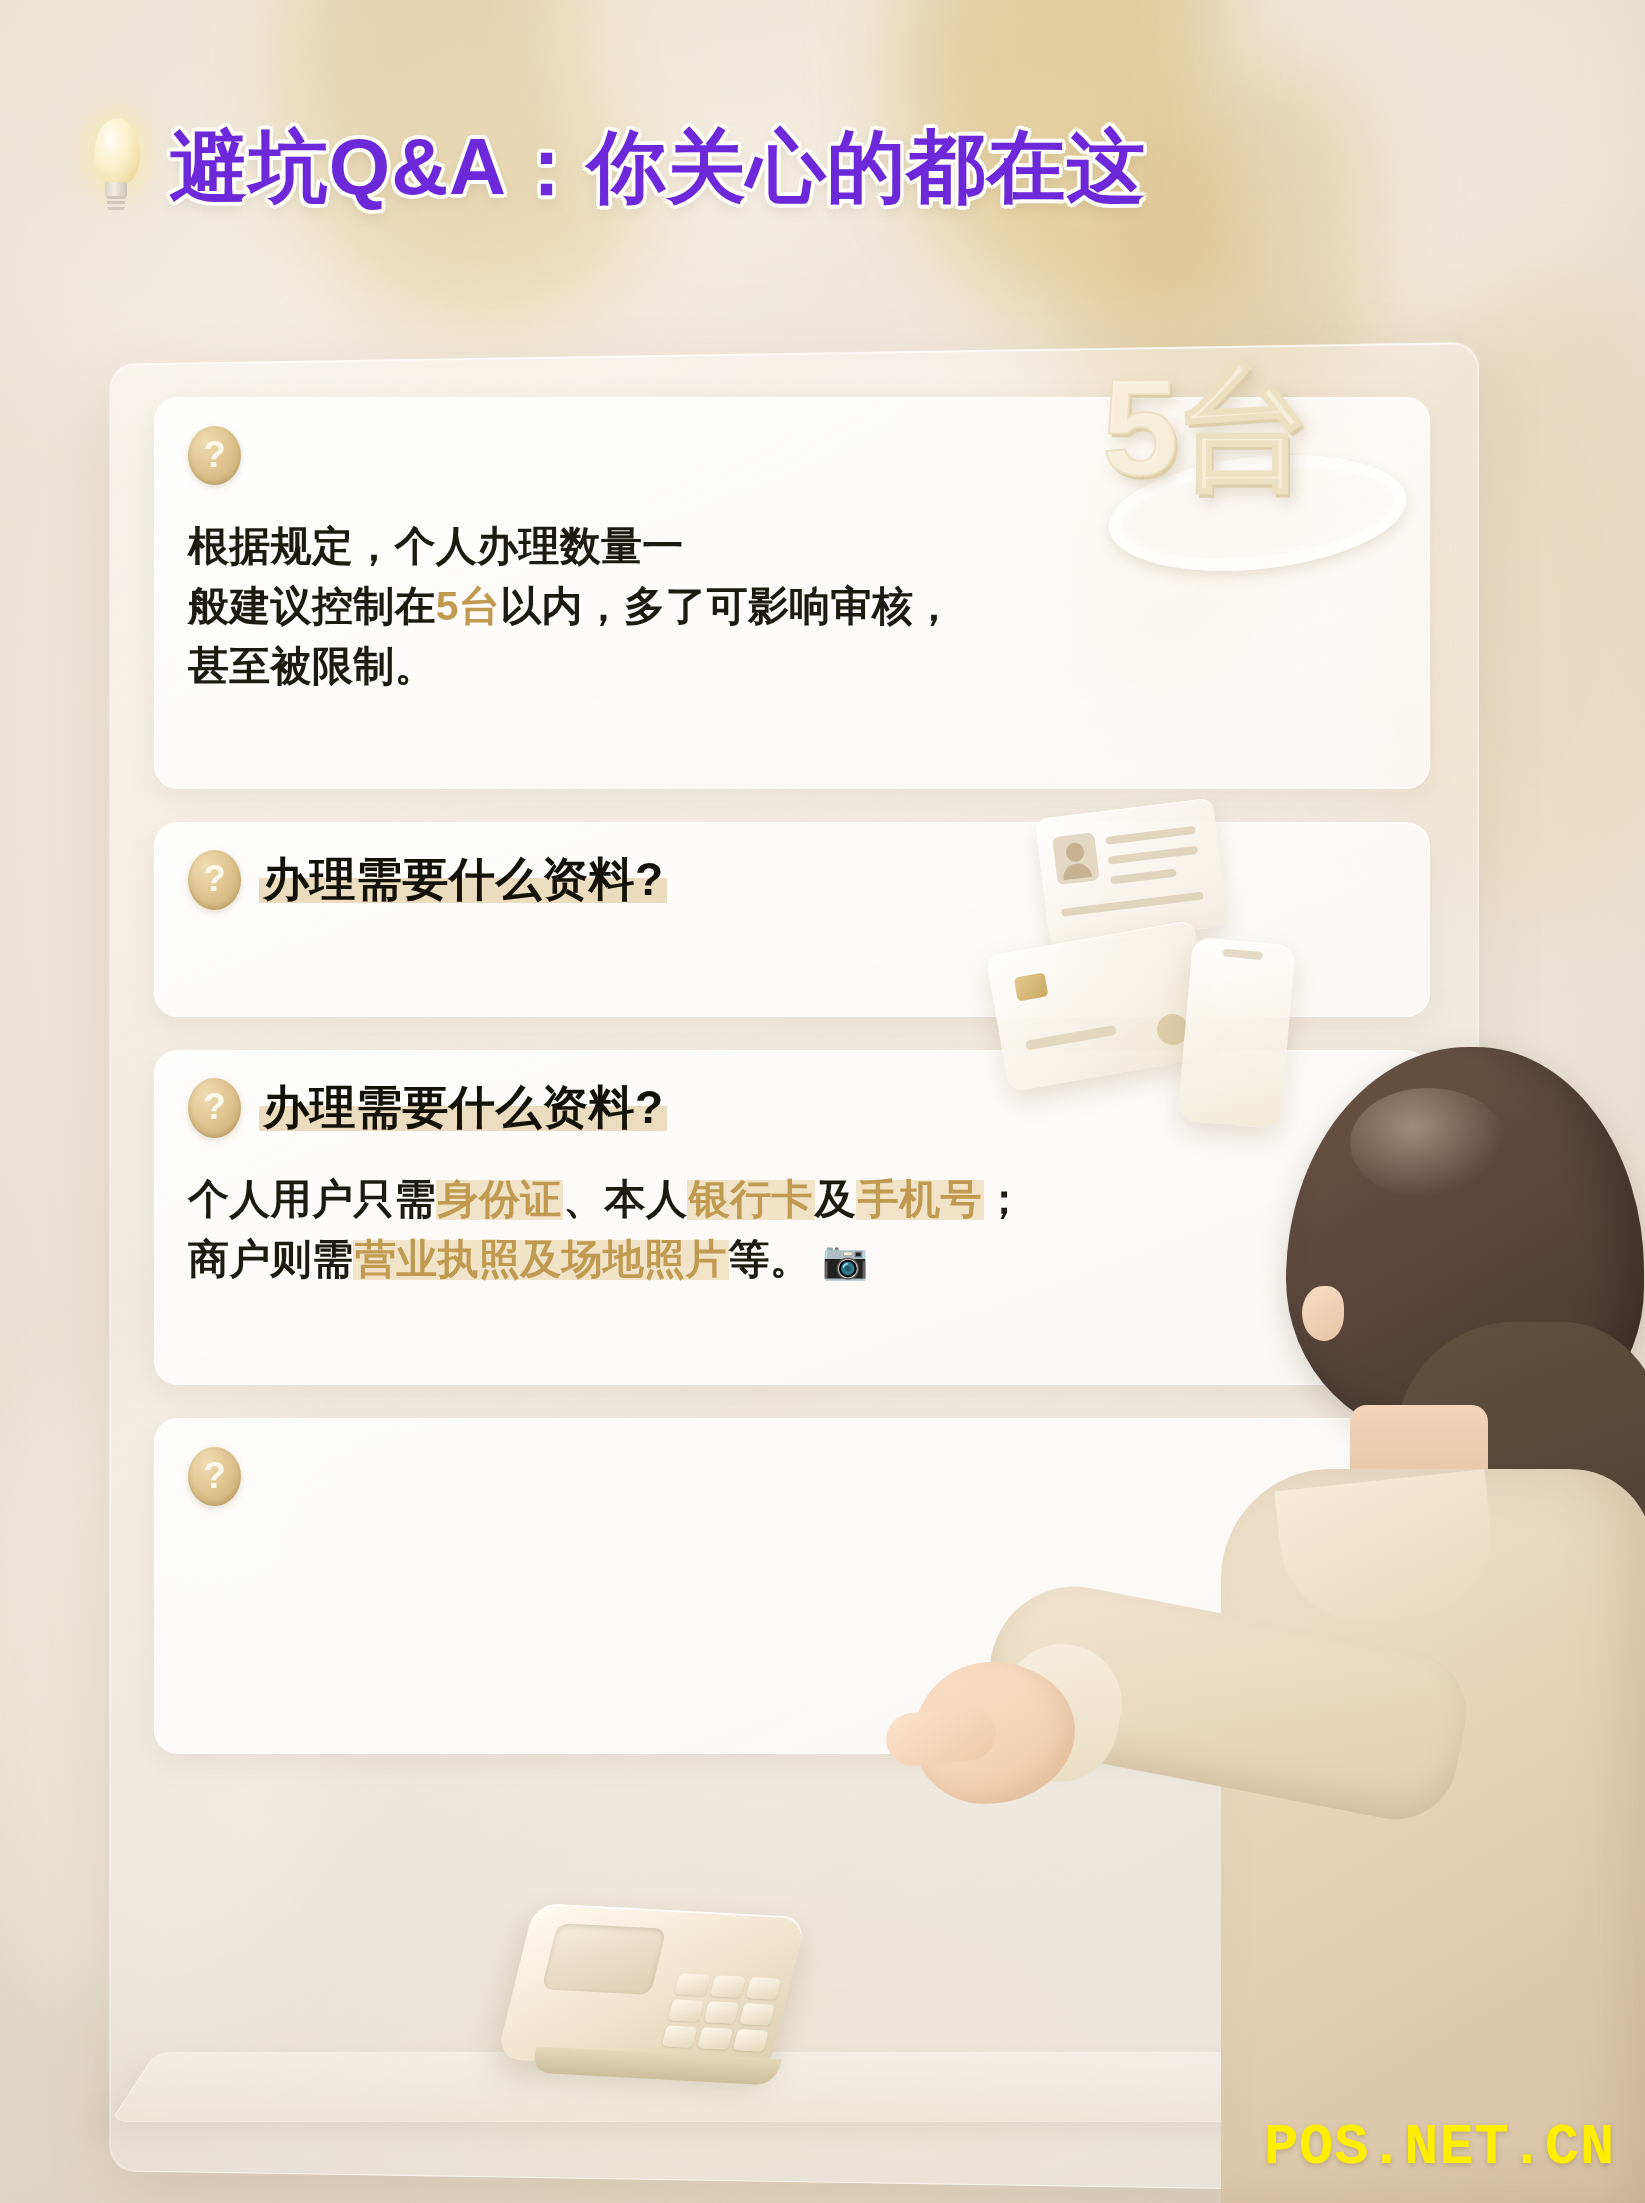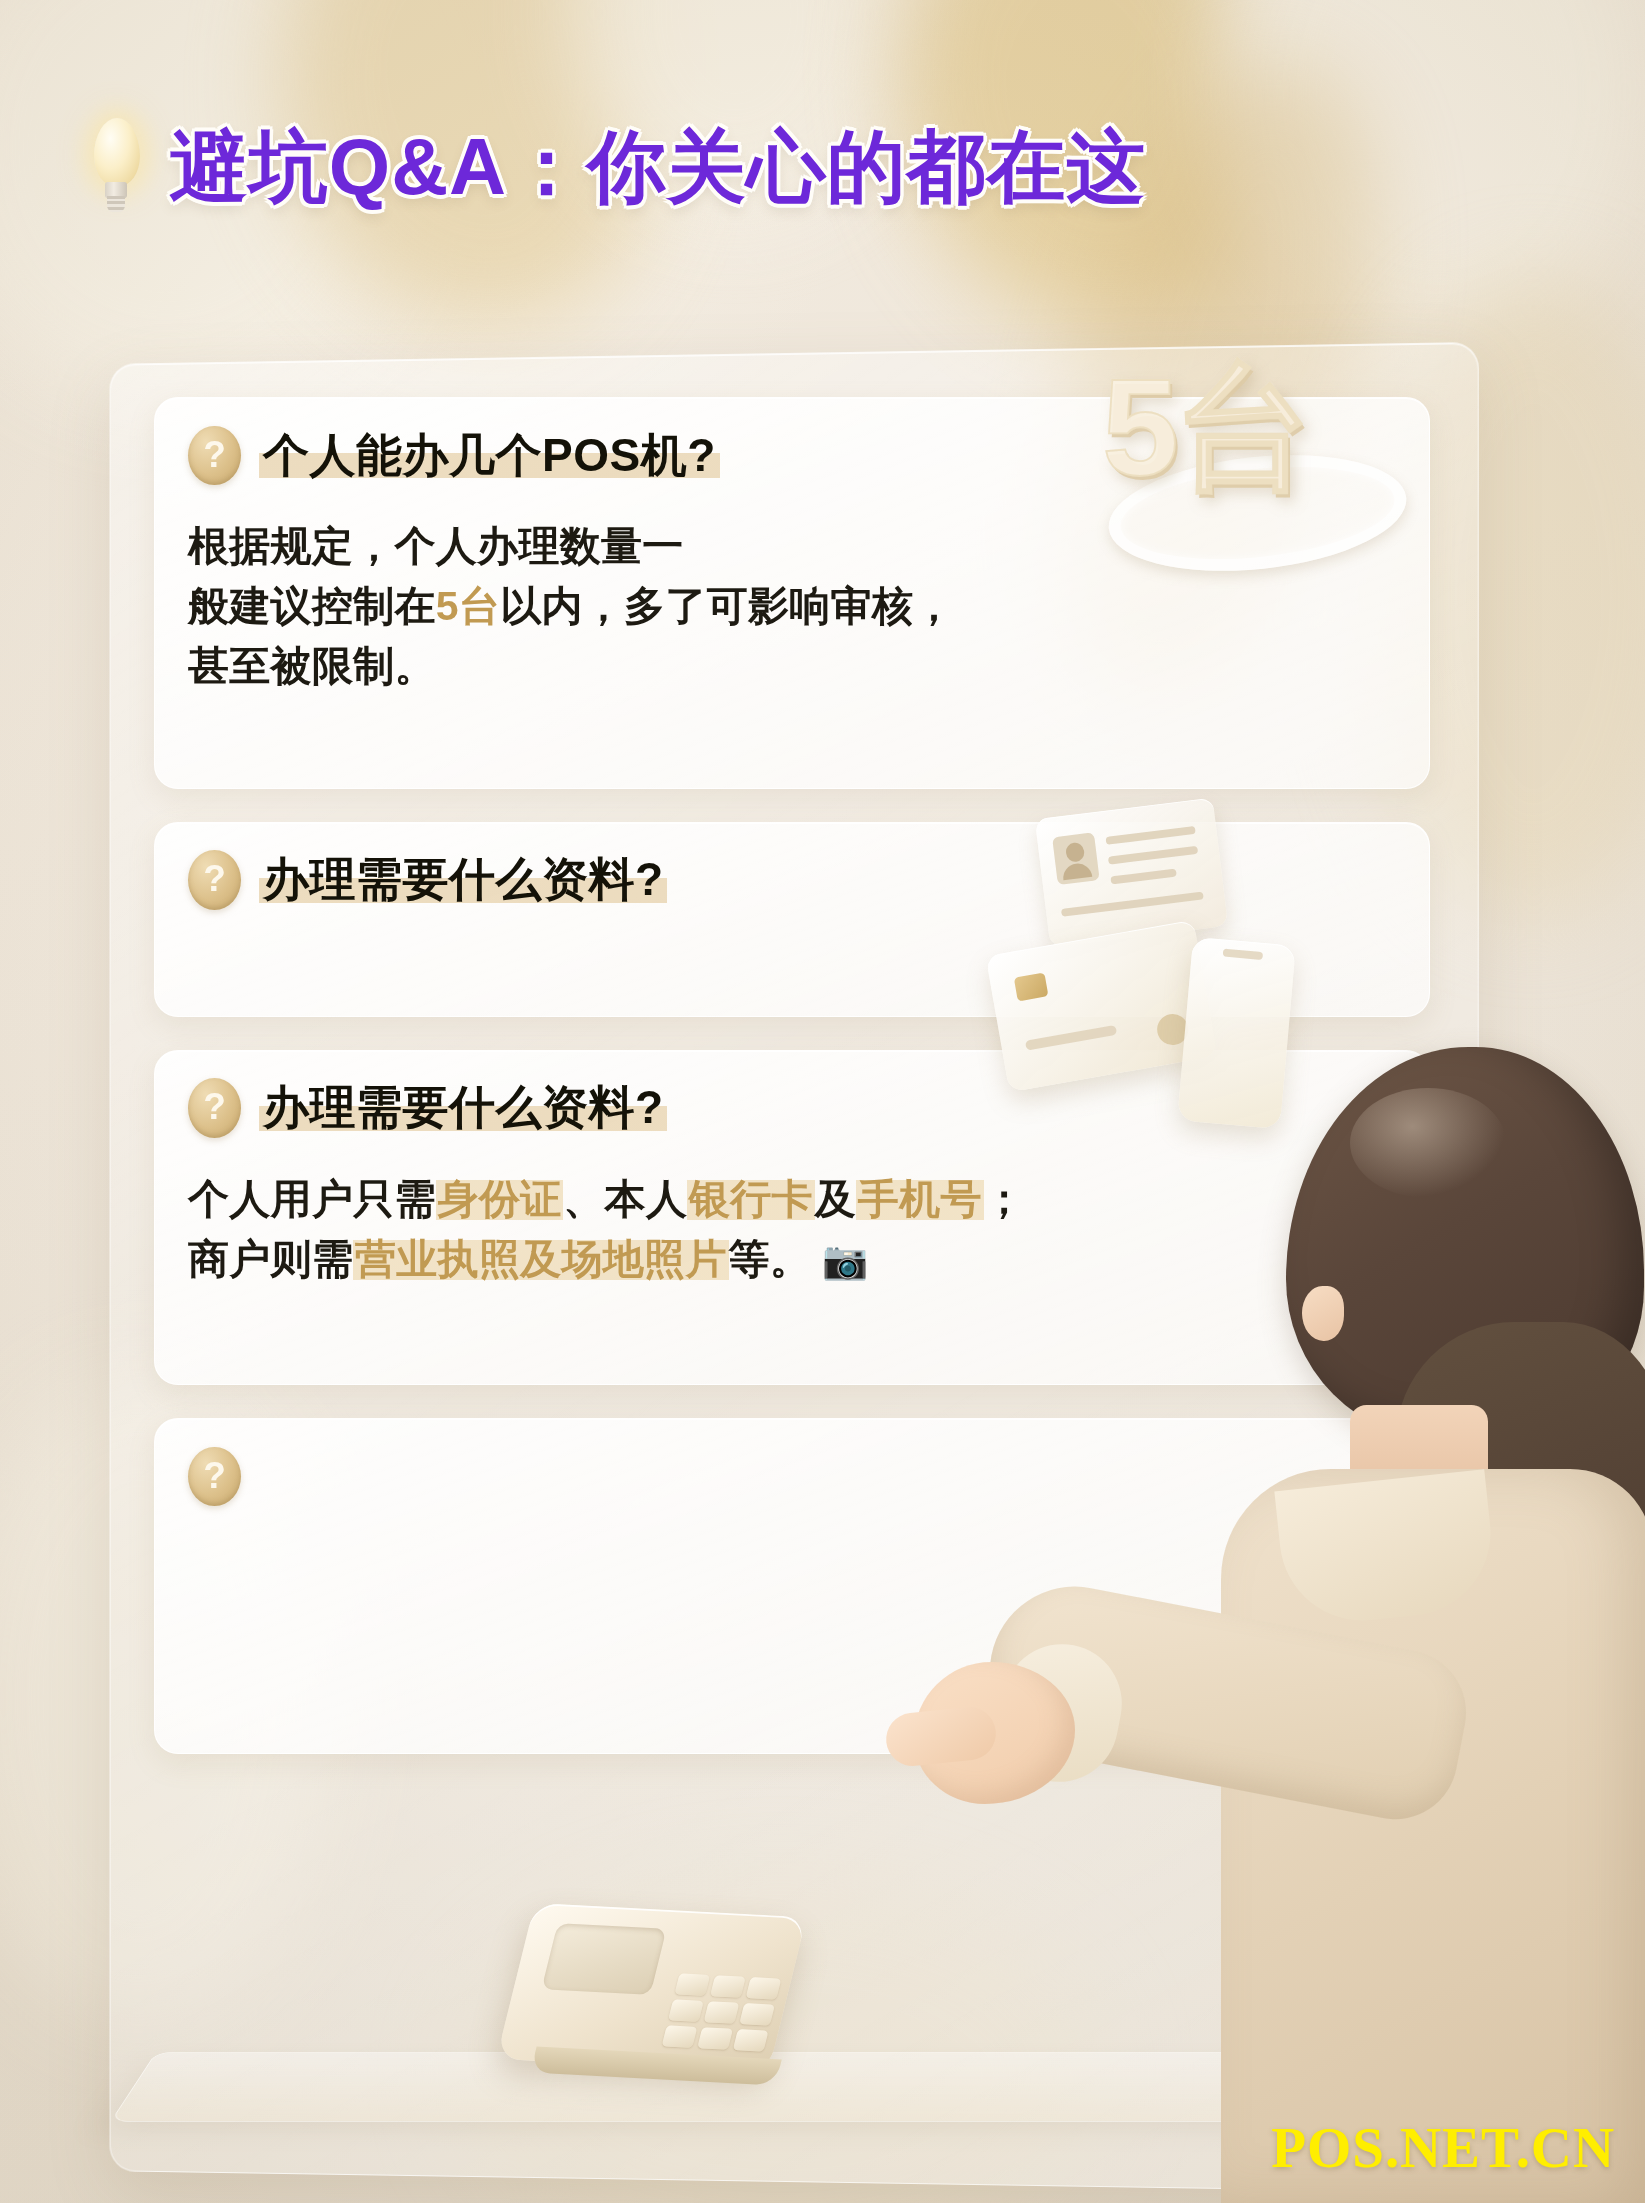--- a/index.html
+++ b/index.html
@@ -191,21 +191,21 @@
   .pos-keys{position:absolute;left:156px;top:103px;width:103px;height:73px;transform:skewX(-11deg) rotate(3deg);
     display:grid;grid-template-columns:repeat(3,1fr);grid-template-rows:repeat(3,1fr);gap:5.5px;}
   .pos-keys span{background:linear-gradient(160deg,#fdf7ea,#e5d8bd);border-radius:4.6px;
     box-shadow:0 0.9px 1.8px rgba(150,126,92,.3);}
   .pos-foot{position:absolute;left:18.4px;top:180px;width:248px;height:26px;border-radius:0 0 20px 20px;
     background:linear-gradient(180deg,#e4d7ba,#cdbd9b);transform:skewX(-11deg) rotate(3deg);}
 
   
   .watermark{position:absolute;right:31px;bottom:24px;z-index:60;
     font-size:57px;font-weight:700;color:#ffee00;letter-spacing:0.9px;
-    font-family:Liberation Serif, serif;
+    font-family:Liberation Mono, monospace;
     text-shadow:0 1.8px 5.5px rgba(120,100,60,.35);}
 </style>
 </head>
 <body>
 
 <div class="bg">
   <div class="bg-base"></div>
   <div class="blob b1"></div>
   <div class="blob b2"></div>
   <div class="blob b3"></div>
@@ -249,21 +249,20 @@
 </div>
 <div class="deco phone">
   <div class="notch"></div>
 </div>
 
 <div class="cards">
 
   <div class="card" id="card1">
     <div class="q-head">
       <div class="q-badge">?</div>
-      <div class="q-text">个人能办几个POS机?</div>
     </div>
     <div class="a-text">
       根据规定，个人办理数量一<br>
       般建议控制在<span class="hl-plain">5台</span>以内，多了可影响审核，<br>
       甚至被限制。
     </div>
   </div>
 
   <div class="card compact" id="card2">
     <div class="q-head">

